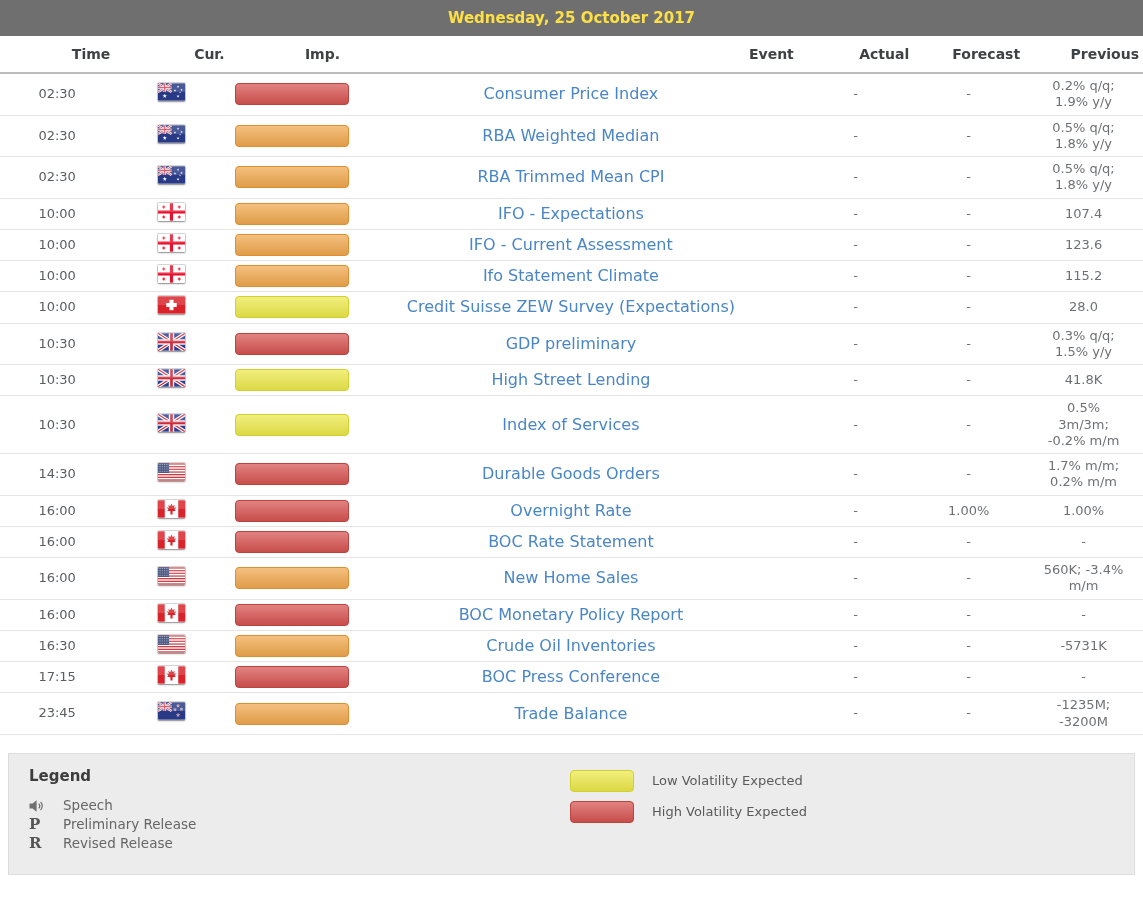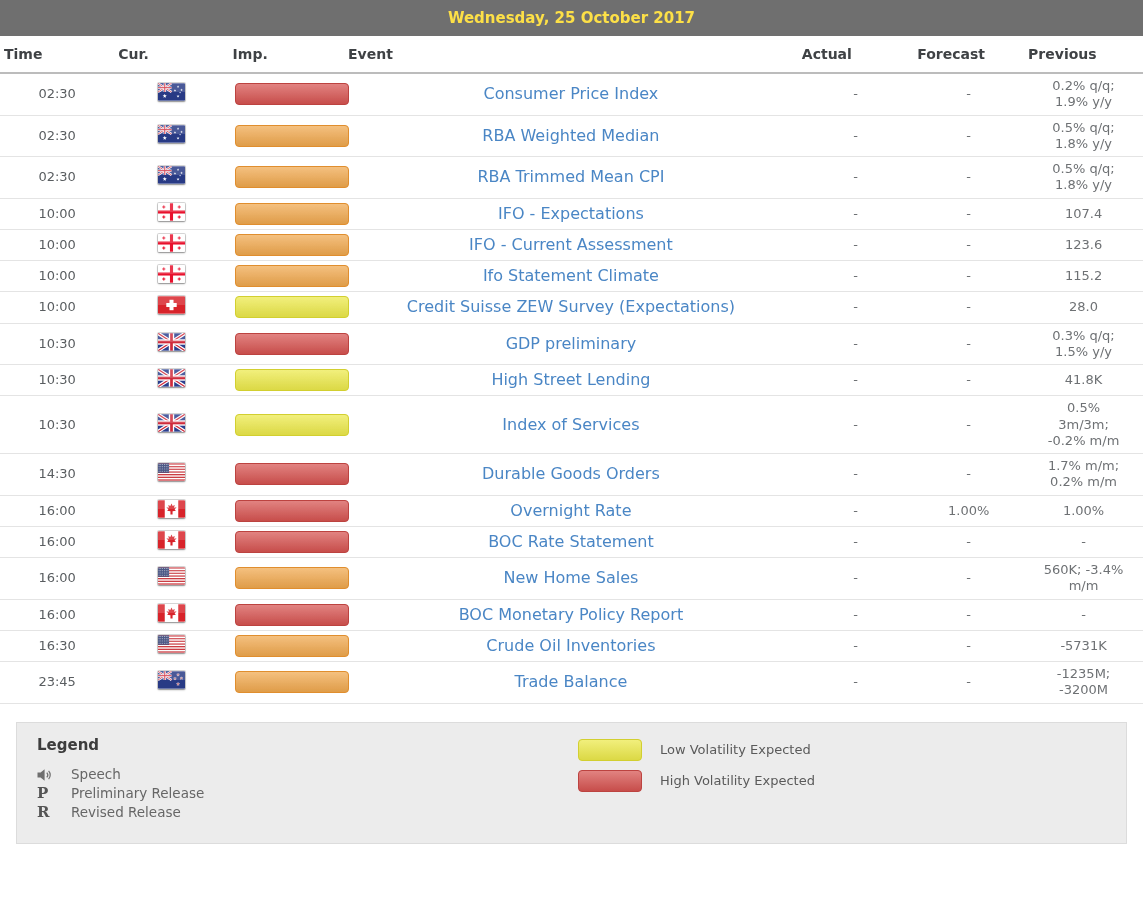--- a/index.html
+++ b/index.html
@@ -6,21 +6,21 @@
   body{width:1143px;font-family:"DejaVu Sans","Liberation Sans",sans-serif;}
   .page{width:1143px;}
 
   .date-bar{
     height:36px;line-height:36px;background:var(--header-bar,#6f6f6f);
     color:#fde047;text-align:center;font-size:15px;font-weight:bold;
   }
 
   table.cal{width:100%;border-collapse:collapse;table-layout:fixed;}
   thead th{
-    font-size:14px;color:#3f4245;font-weight:bold;text-align:left;
+    font-size:14px;color:#3f4245;font-weight:bold;text-align:right;
     padding:10px 4px;border-bottom:2px solid #bcbcbc;background:#fff;
   }
   td{
     border-bottom:1px solid #e4e4e4;padding:4px 6px;text-align:center;
     vertical-align:middle;font-size:13px;color:#6e7174;line-height:1.25;
   }
   .c-time{color:#595d60;}
   .event-link{color:var(--link,#4a86c5);text-decoration:none;font-size:16px;cursor:pointer;}
   .imp-bar{
     width:112px;height:20px;margin:0 auto;border-radius:4px;
@@ -28,21 +28,21 @@
     background-image:linear-gradient(rgba(255,255,255,.28),rgba(0,0,0,.07));
   }
   .flag-wrap{display:inline-block;line-height:0;}
   .flag{
     width:27px;height:18px;border-radius:1px;
     box-shadow:0 0 0 1px rgba(0,0,0,.15),0 1px 2px rgba(0,0,0,.35);
   }
   .c-prev{white-space:pre-line;}
 
   .legend{
-    position:relative;margin:18px 16px 0;background:#ececec;
+    position:relative;margin:18px 8px 0;background:#ececec;
     border:1px solid #dcdcdc;box-sizing:border-box;height:122px;
     padding:13px 20px;
   }
   .legend-title{font-size:15px;color:#3d3d3d;font-weight:bold;margin-bottom:9px;}
   .legend-item{display:flex;align-items:flex-end;font-size:13.5px;color:#666;height:19px;}
   .legend-ic{width:34px;display:inline-block;line-height:0;}
   .legend-ic.serif{
     font-family:"DejaVu Serif","Liberation Serif",serif;
     font-size:15px;color:#555;line-height:1;font-weight:600;
   }
@@ -508,20 +508,37 @@
                 <circle cx="10.35" cy="8.10" r="0.45" fill="#ffffff"></circle>
                 <rect width="28" height="9" fill="#ffffff" opacity="0.16"></rect>
               </svg></span></td>
           <td>
             <div class="imp-bar" style="background-color: rgb(240, 168, 78); border-color: rgb(224, 142, 46);"></div>
           </td>
           <td><a href="#" class="event-link">Crude Oil Inventories</a></td>
           <td class="c-val">-</td>
           <td class="c-val">-</td>
           <td class="c-val c-prev">-5731K</td>
+        </tr>
+        <tr>
+          <td class="c-time">17:15</td>
+          <td><span class="flag-wrap"><svg class="flag" viewBox="0 0 28 18" xmlns="http://www.w3.org/2000/svg">
+                <rect width="28" height="18" fill="#ffffff"></rect>
+                <rect width="7" height="18" fill="#d8232a"></rect>
+                <rect x="21" width="7" height="18" fill="#d8232a"></rect>
+                <path d="M14,3.2 L15.2,5.8 L17.4,4.9 L16.6,7.6 L19.3,7.3 L17.2,9.6 L18.6,10.9 L15.1,11.3 L15.1,14.6 L12.9,14.6 L12.9,11.3 L9.4,10.9 L10.8,9.6 L8.7,7.3 L11.4,7.6 L10.6,4.9 L12.8,5.8 Z" fill="#d8232a"></path>
+                <rect width="28" height="9" fill="#ffffff" opacity="0.16"></rect>
+              </svg></span></td>
+          <td>
+            <div class="imp-bar" style="background-color: rgb(214, 83, 80); border-color: rgb(188, 67, 64);"></div>
+          </td>
+          <td><a href="#" class="event-link">BOC Press Conference</a></td>
+          <td class="c-val">-</td>
+          <td class="c-val">-</td>
+          <td class="c-val c-prev">-</td>
         </tr>
         <tr>
           <td class="c-time">23:45</td>
           <td><span class="flag-wrap"><svg class="flag" viewBox="0 0 28 18" xmlns="http://www.w3.org/2000/svg">
                 <rect width="28" height="18" fill="#283a85"></rect>
                 <g>
                   <rect width="14" height="9" fill="#2b3f8e"></rect>
                   <path d="M0,0L14,9M14,0L0,9" stroke="#ffffff" stroke-width="2.2"></path>
                   <path d="M0,0L14,9M14,0L0,9" stroke="#cf2b3c" stroke-width="0.9"></path>
                   <rect x="5.8" width="2.4" height="9" fill="#ffffff"></rect>

